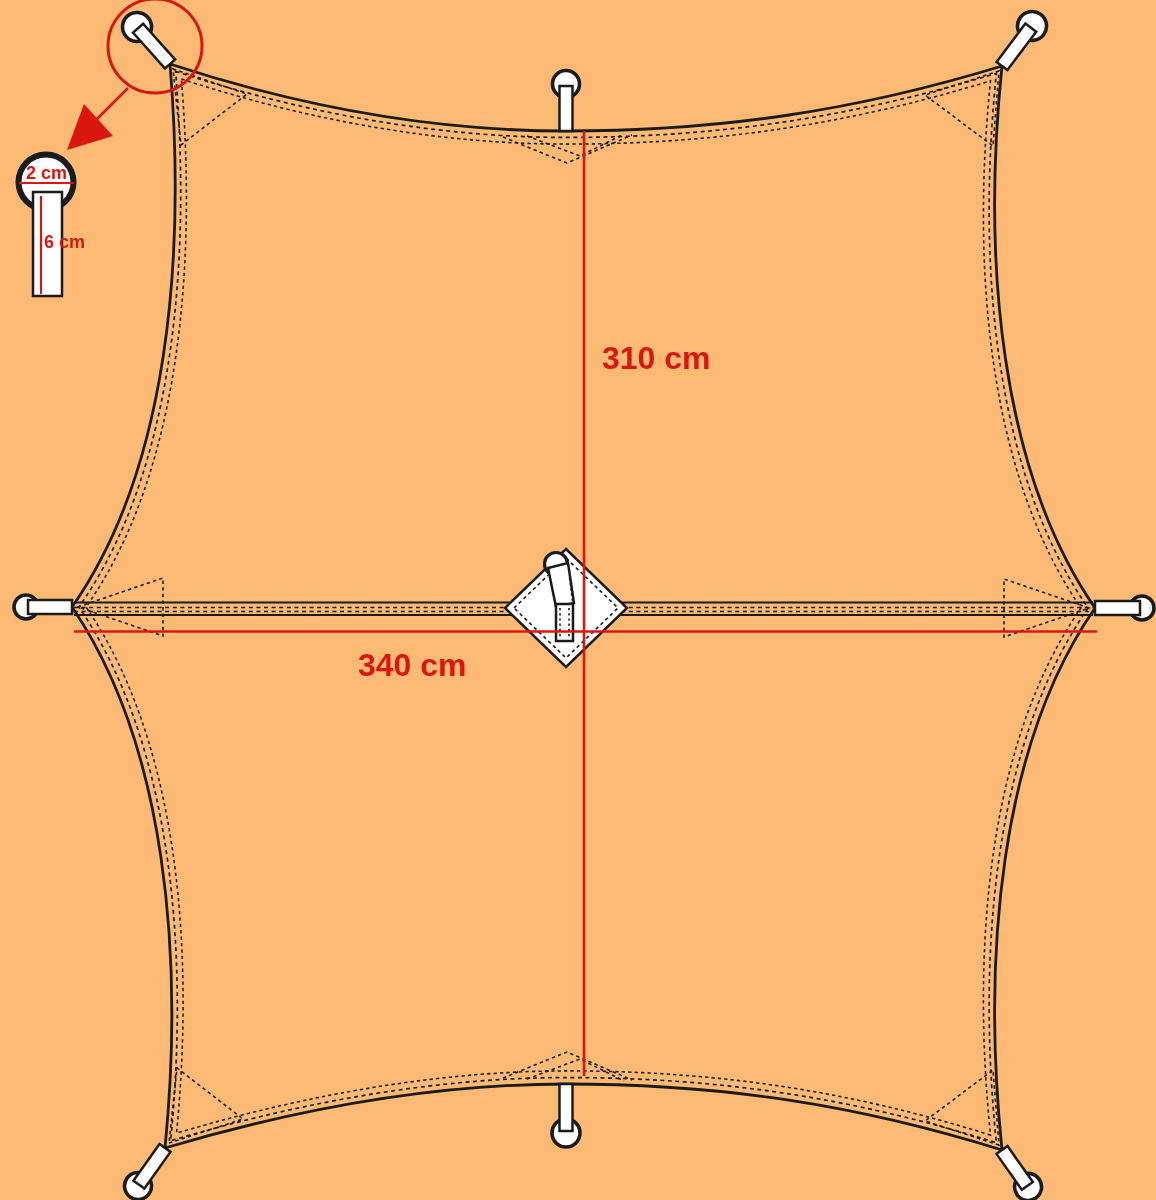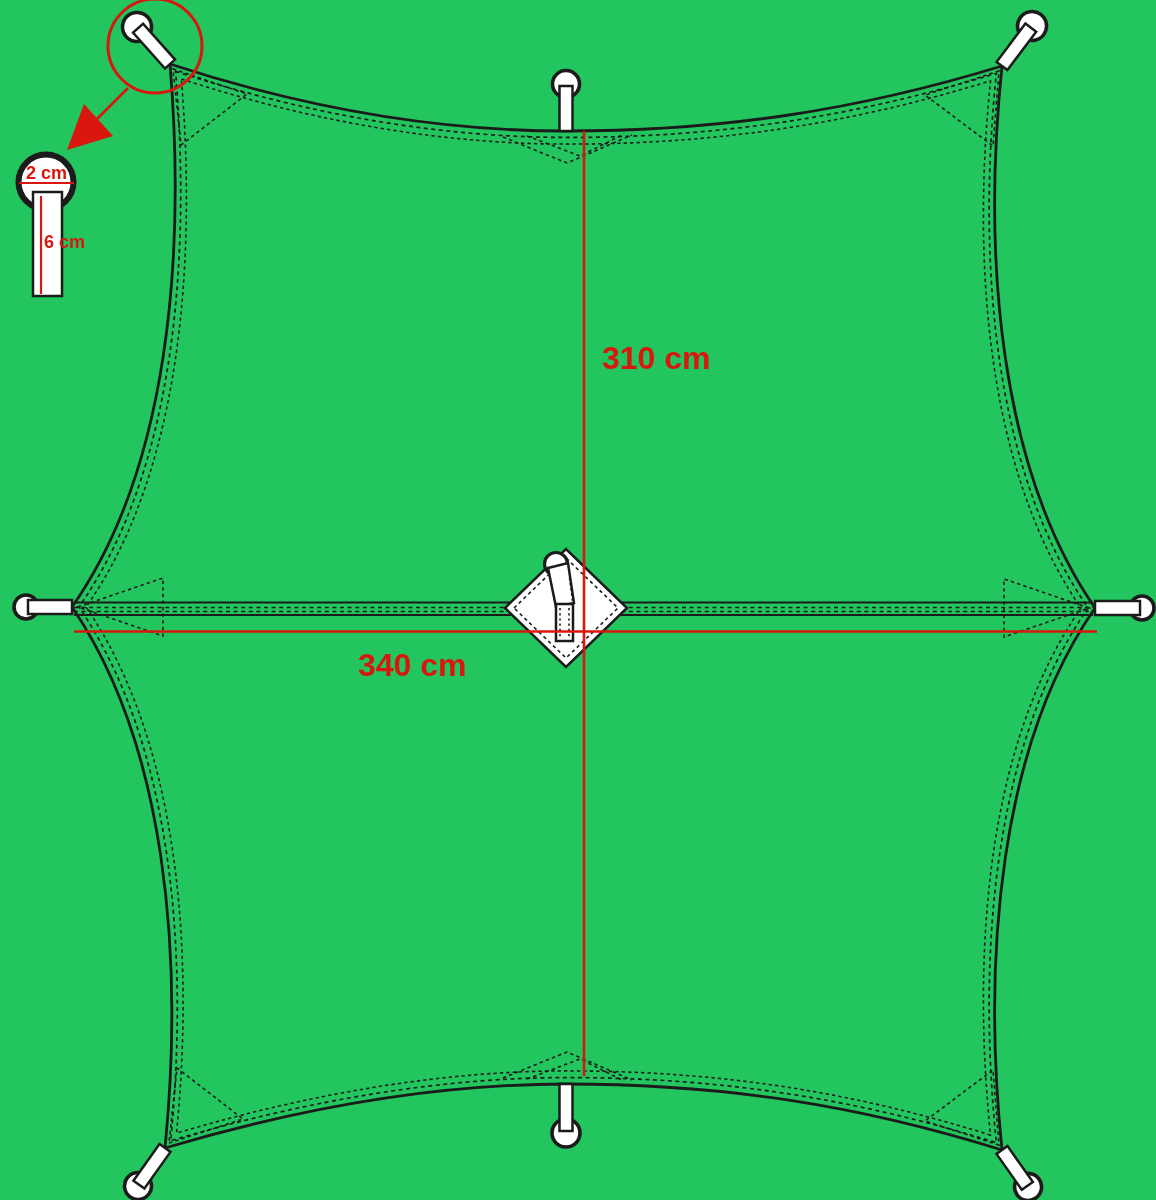--- a/index.html
+++ b/index.html
@@ -8,21 +8,21 @@
     background: #ffffff;
     width: 1156px;
     height: 1200px;
     overflow: hidden;
     font-family: "Liberation Sans", sans-serif;
   }
   .stage {
     position: relative;
     width: 1156px;
     height: 1200px;
-    background: #22c55e;
+    background: #fdba74;
   }
   svg { display: block; }
   .outline   { fill: none; stroke: #1b1b1b; stroke-width: 2.8; }
   .stitch    { fill: none; stroke: #1b1b1b; stroke-width: 1.7; stroke-dasharray: 4 3.6; }
   .stitch2   { fill: none; stroke: #1b1b1b; stroke-width: 1.6; stroke-dasharray: 3.4 3.2; }
   .ridge-solid  { stroke: #1b1b1b; stroke-width: 2.2; }
   .ridge-dash   { stroke: #1b1b1b; stroke-width: 1.6; stroke-dasharray: 4 3.6; }
   .ringR     { fill: #ffffff; stroke: #1b1b1b; stroke-width: 3.6; }
   .ringS     { fill: #ffffff; stroke: #1b1b1b; stroke-width: 3.2; }
   .strap     { fill: #ffffff; stroke: #1b1b1b; stroke-width: 2.5; }

